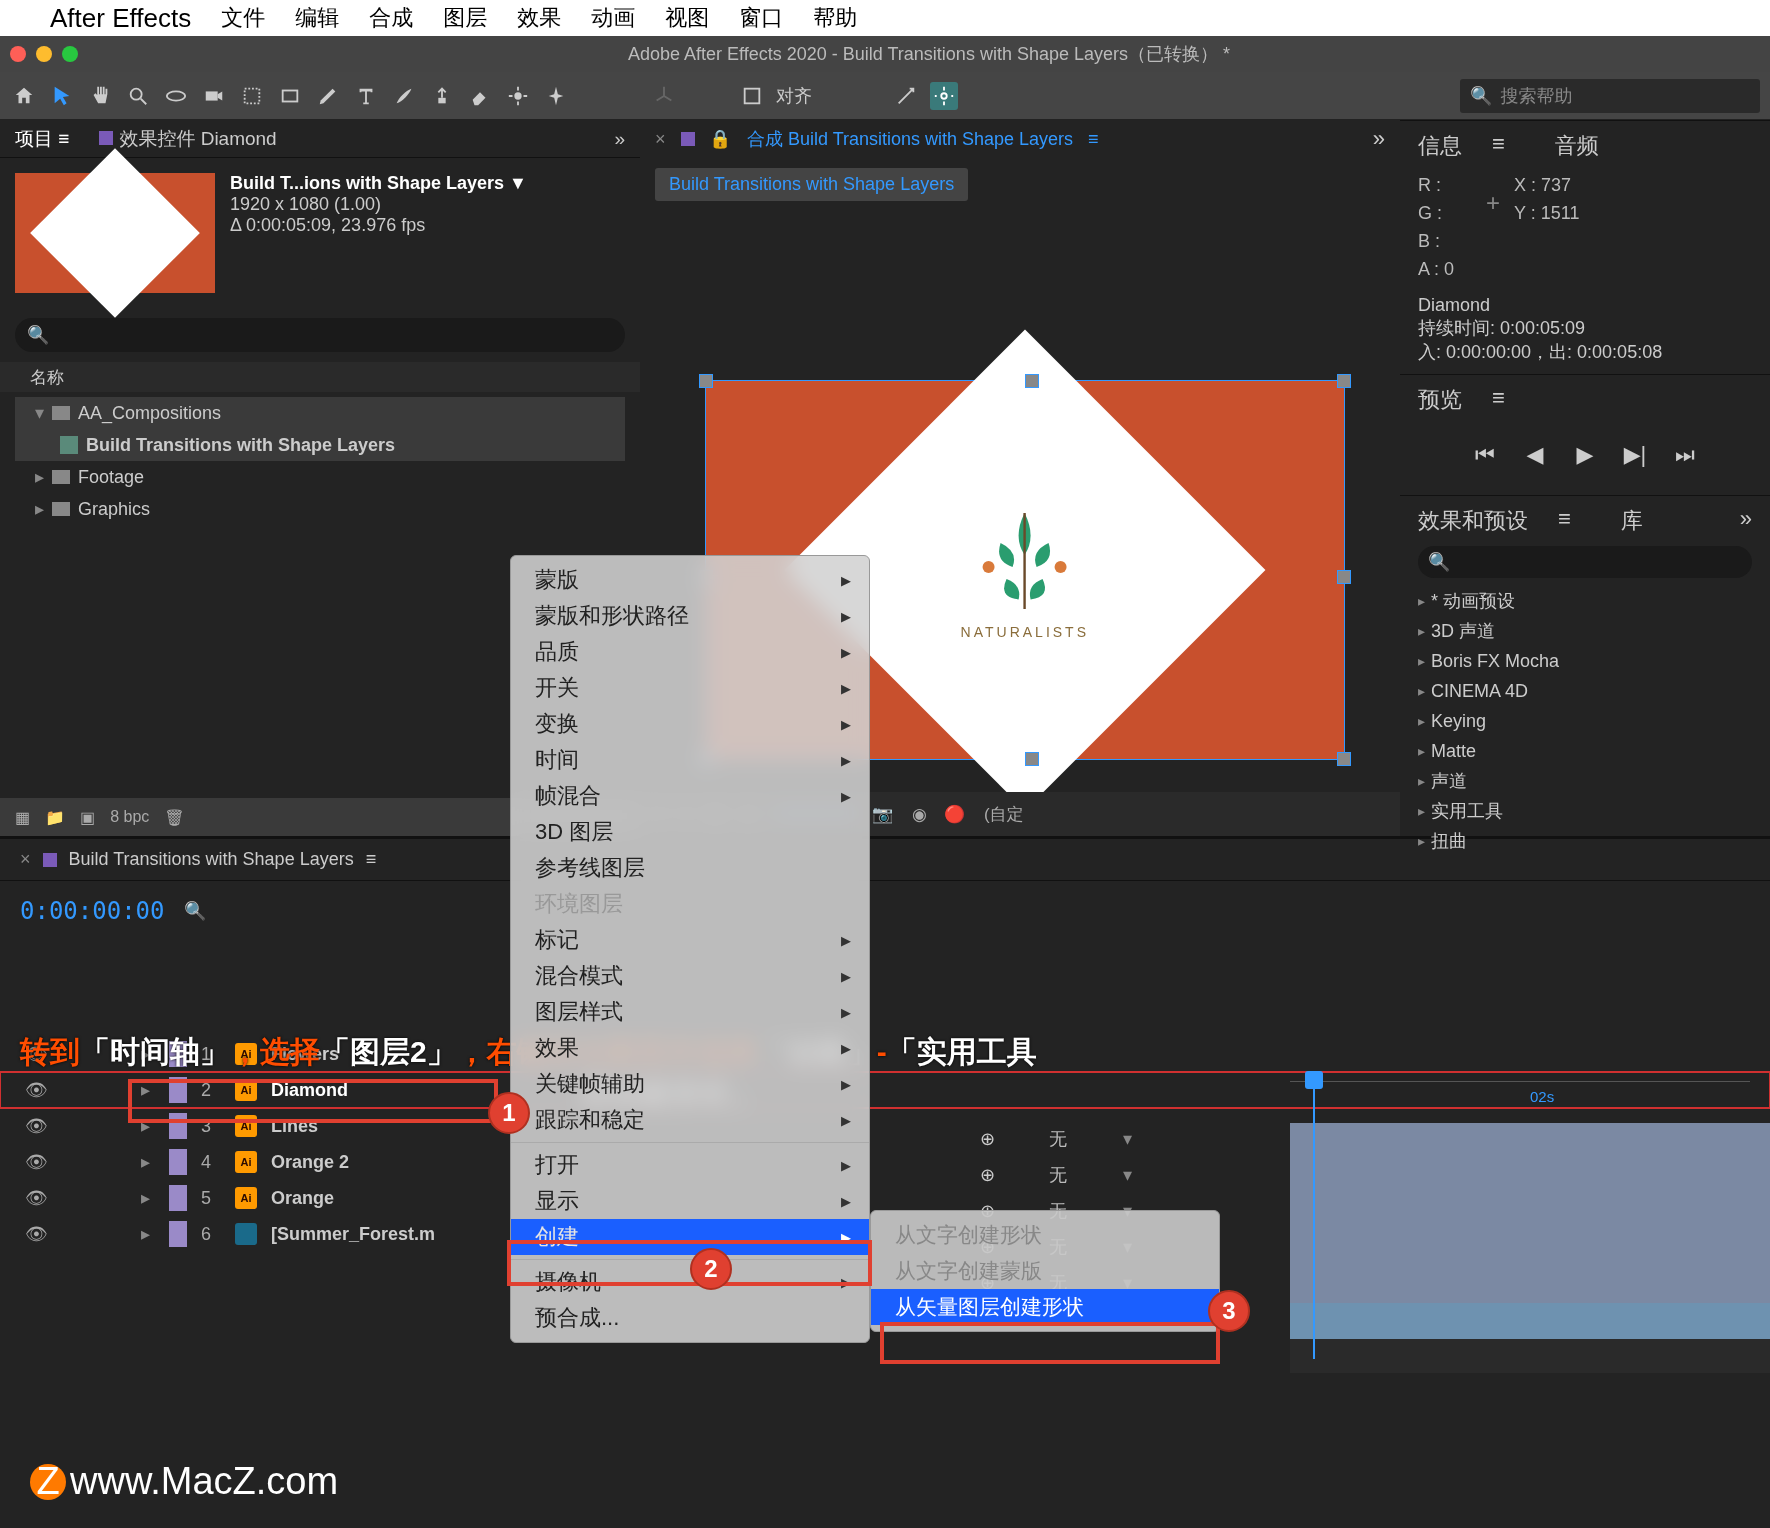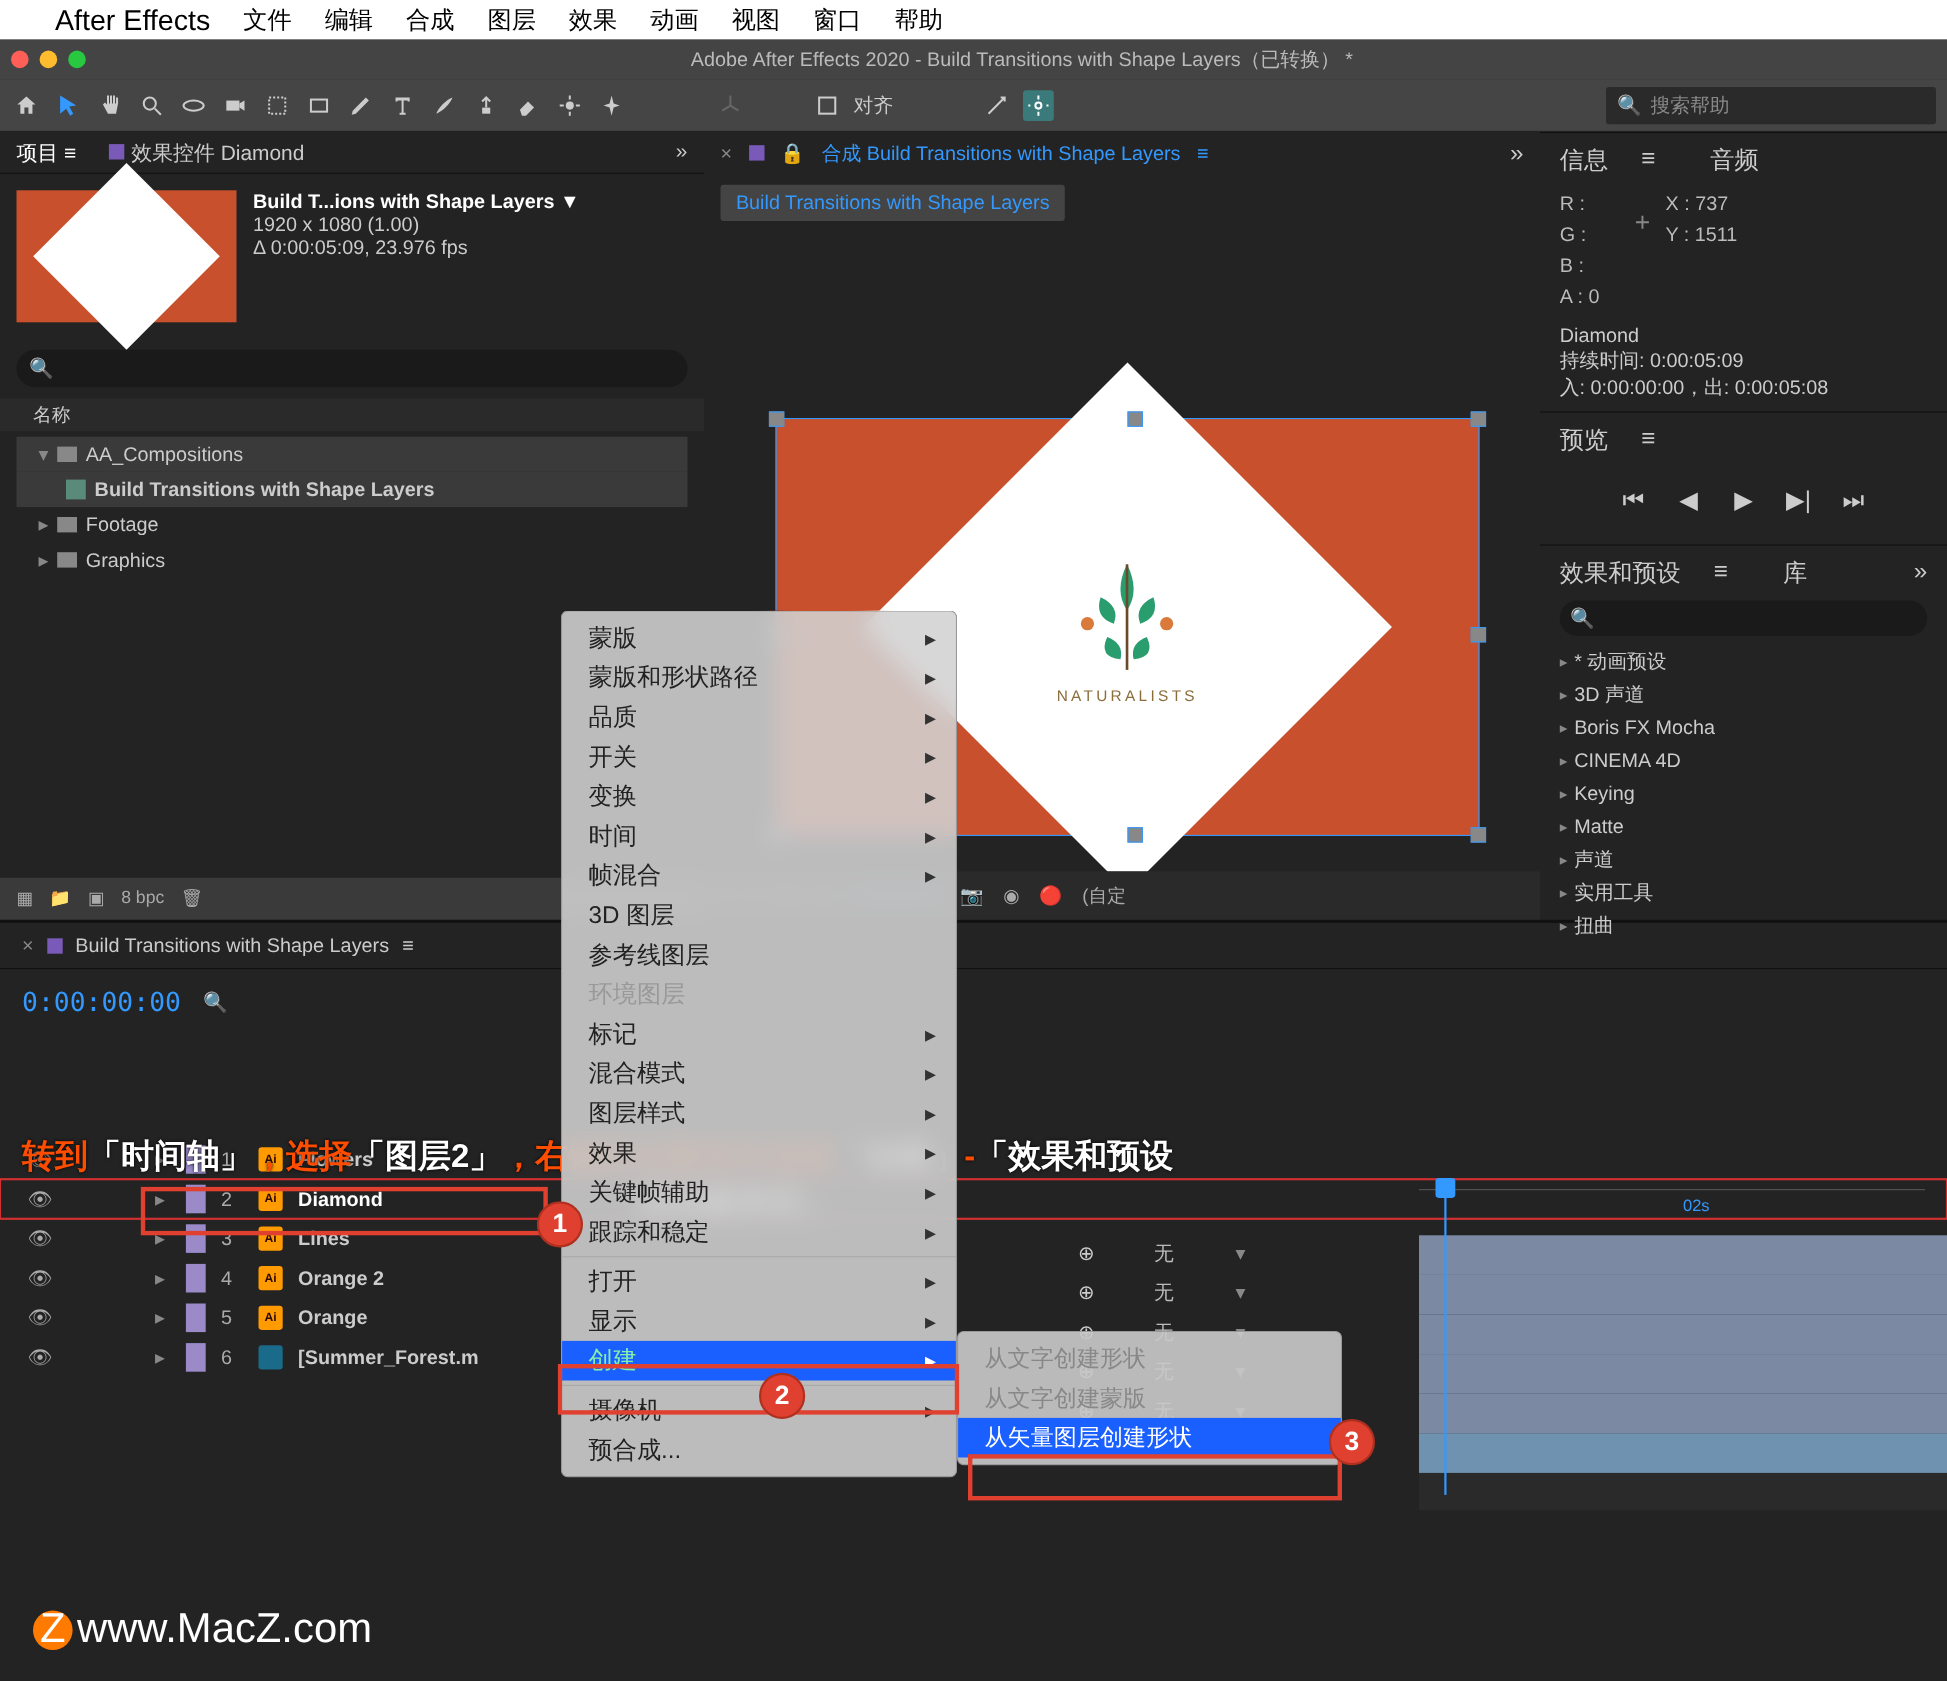--- a/index.html
+++ b/index.html
@@ -110,21 +110,21 @@
 .cti::before{content:"";position:absolute;top:-8px;left:-8px;width:18px;height:18px;background:#3399ff;border-radius:3px}
 
 .watermark{position:absolute;bottom:25px;left:30px;font-size:38px;color:#fff;z-index:20}
 .watermark .zbadge{display:inline-flex;width:36px;height:36px;background:#ff7a00;color:#fff;border-radius:50%;align-items:center;justify-content:center;margin-right:4px}
 
 
 .ctxmenu{position:absolute;left:510px;top:555px;width:360px;background:rgba(210,210,210,0.88);backdrop-filter:blur(10px);border:1px solid #999;border-radius:6px;padding:6px 0;z-index:30;font-size:22px;color:#222}
 .ctxitem{height:36px;display:flex;align-items:center;padding:0 24px;position:relative}
 .ctxitem.disabled{color:#999}
 .ctxitem.hassub::after{content:"▶";position:absolute;right:18px;font-size:13px;color:#333}
-.ctxitem.hl{background:#1a5fff;color:#86efac}
+.ctxitem.hl{background:#1a5fff;color:#e5e5e5}
 .ctxitem.hl::after{color:#fff}
 .ctxsep{height:1px;background:#aaa;margin:4px 0}
 
 .submenu{position:absolute;left:870px;top:1210px;width:350px;background:rgba(200,200,200,0.92);border:1px solid #999;border-radius:6px;padding:6px 0;z-index:31;font-size:21px;color:#333}
 .subitem{height:36px;display:flex;align-items:center;padding:0 24px}
 .subitem.disabled{color:#888}
 .subitem.hl{background:#1a5fff;color:#fff}
 
 
 .badge{position:absolute;width:42px;height:42px;background:#e04030;border-radius:50%;display:flex;align-items:center;justify-content:center;color:#fff;font-size:24px;font-weight:700;z-index:40;border:2px solid #b03020}
@@ -455,21 +455,21 @@
     <span style="color:#888">×</span>
     <span style="width:14px;height:14px;background:#7a5ab8;display:inline-block"></span>
     <span>Build Transitions with Shape Layers</span>  ≡
   </div>
   <div class="tlhead">
     <span class="tc">0:00:00:00</span>
     <span style="color:#666">🔍</span>
   </div>
   <div class="tltrack">
     <div class="instruction">
-      <span>转到</span><span class="q">「时间轴」</span><span>，选择</span><span class="q">「图层2」</span><span>，右键单击图层并选择</span><span class="q">「创建」</span><span>-</span><span class="q">「效果和预设</span><br>
+      <span>转到</span><span class="q">「时间轴」</span><span>，选择</span><span class="q">「图层2」</span><span>，右键单击图层并选择</span><span class="q">「创建」</span><span>-</span><span class="q">「实用工具</span><br>
       <span style="margin-left:560px" class="q">层创建形状」</span>
     </div>
 
     <div class="layers" style="margin-top:90px">
       <div class="layerrow">
           <span class="eye">👁</span>
           <span style="width:70px"></span>
           <span class="ar">▸</span>
           <span class="colorbox"></span>
           <span class="num">1</span>

